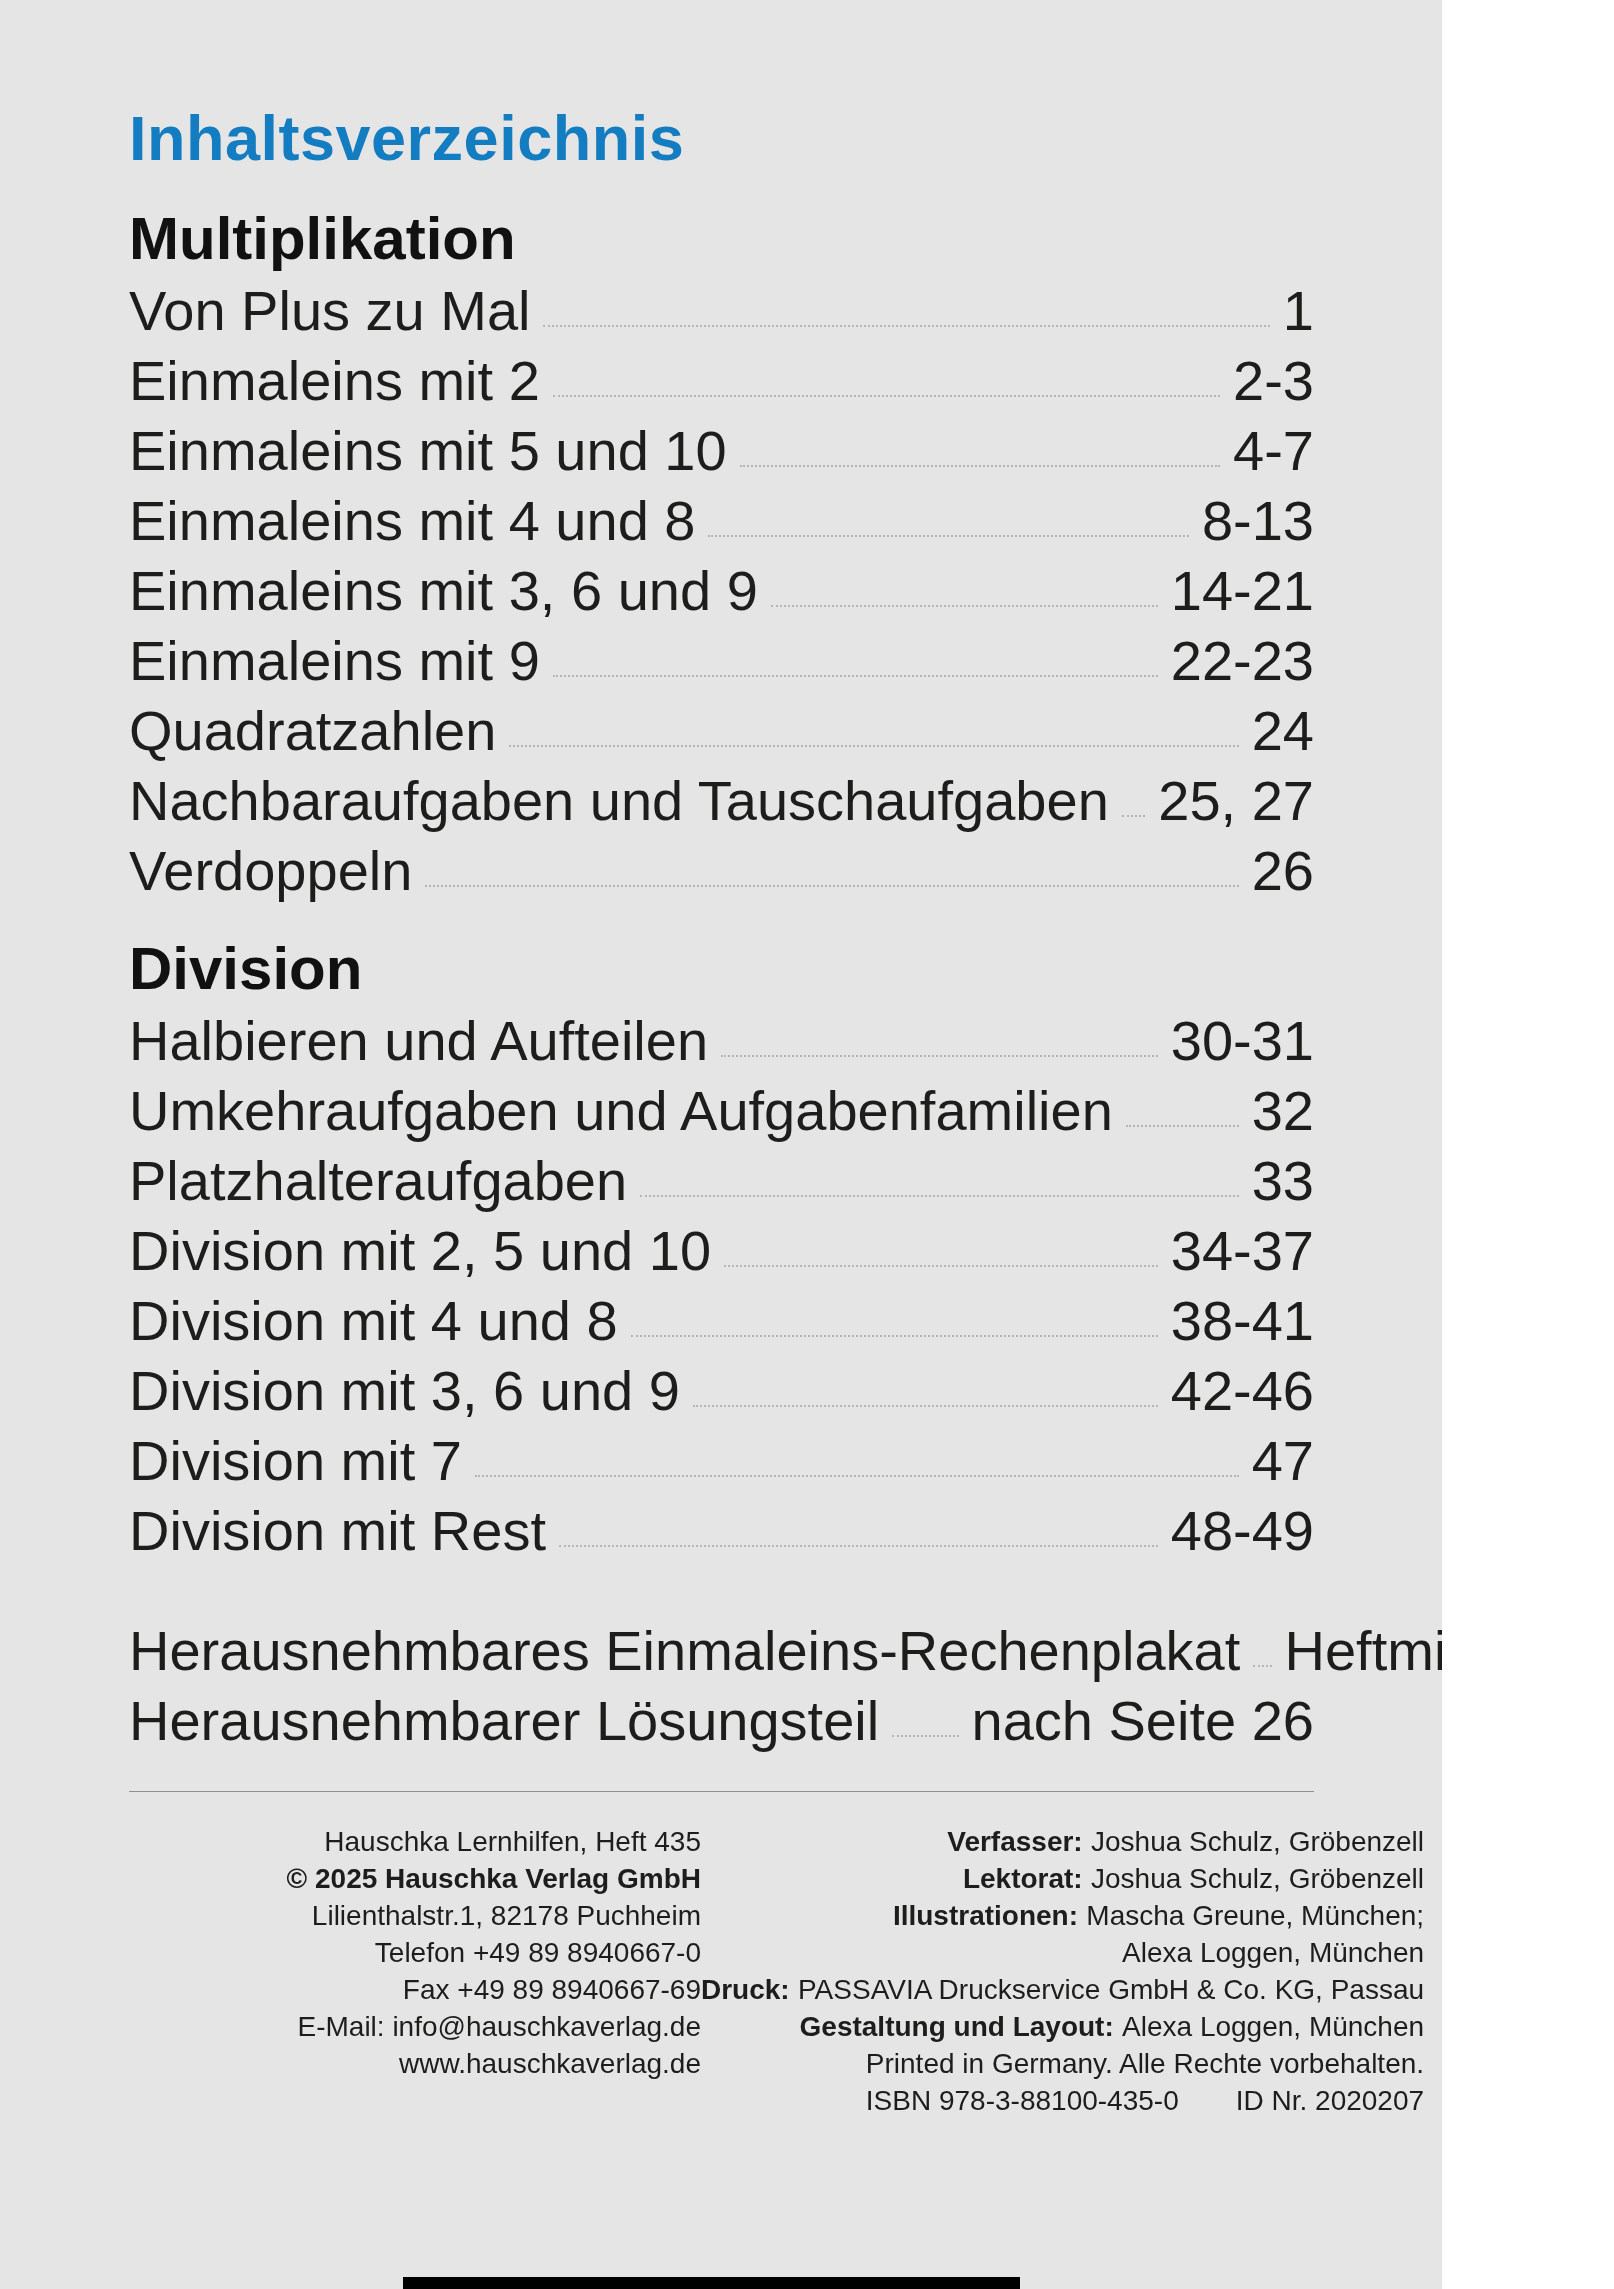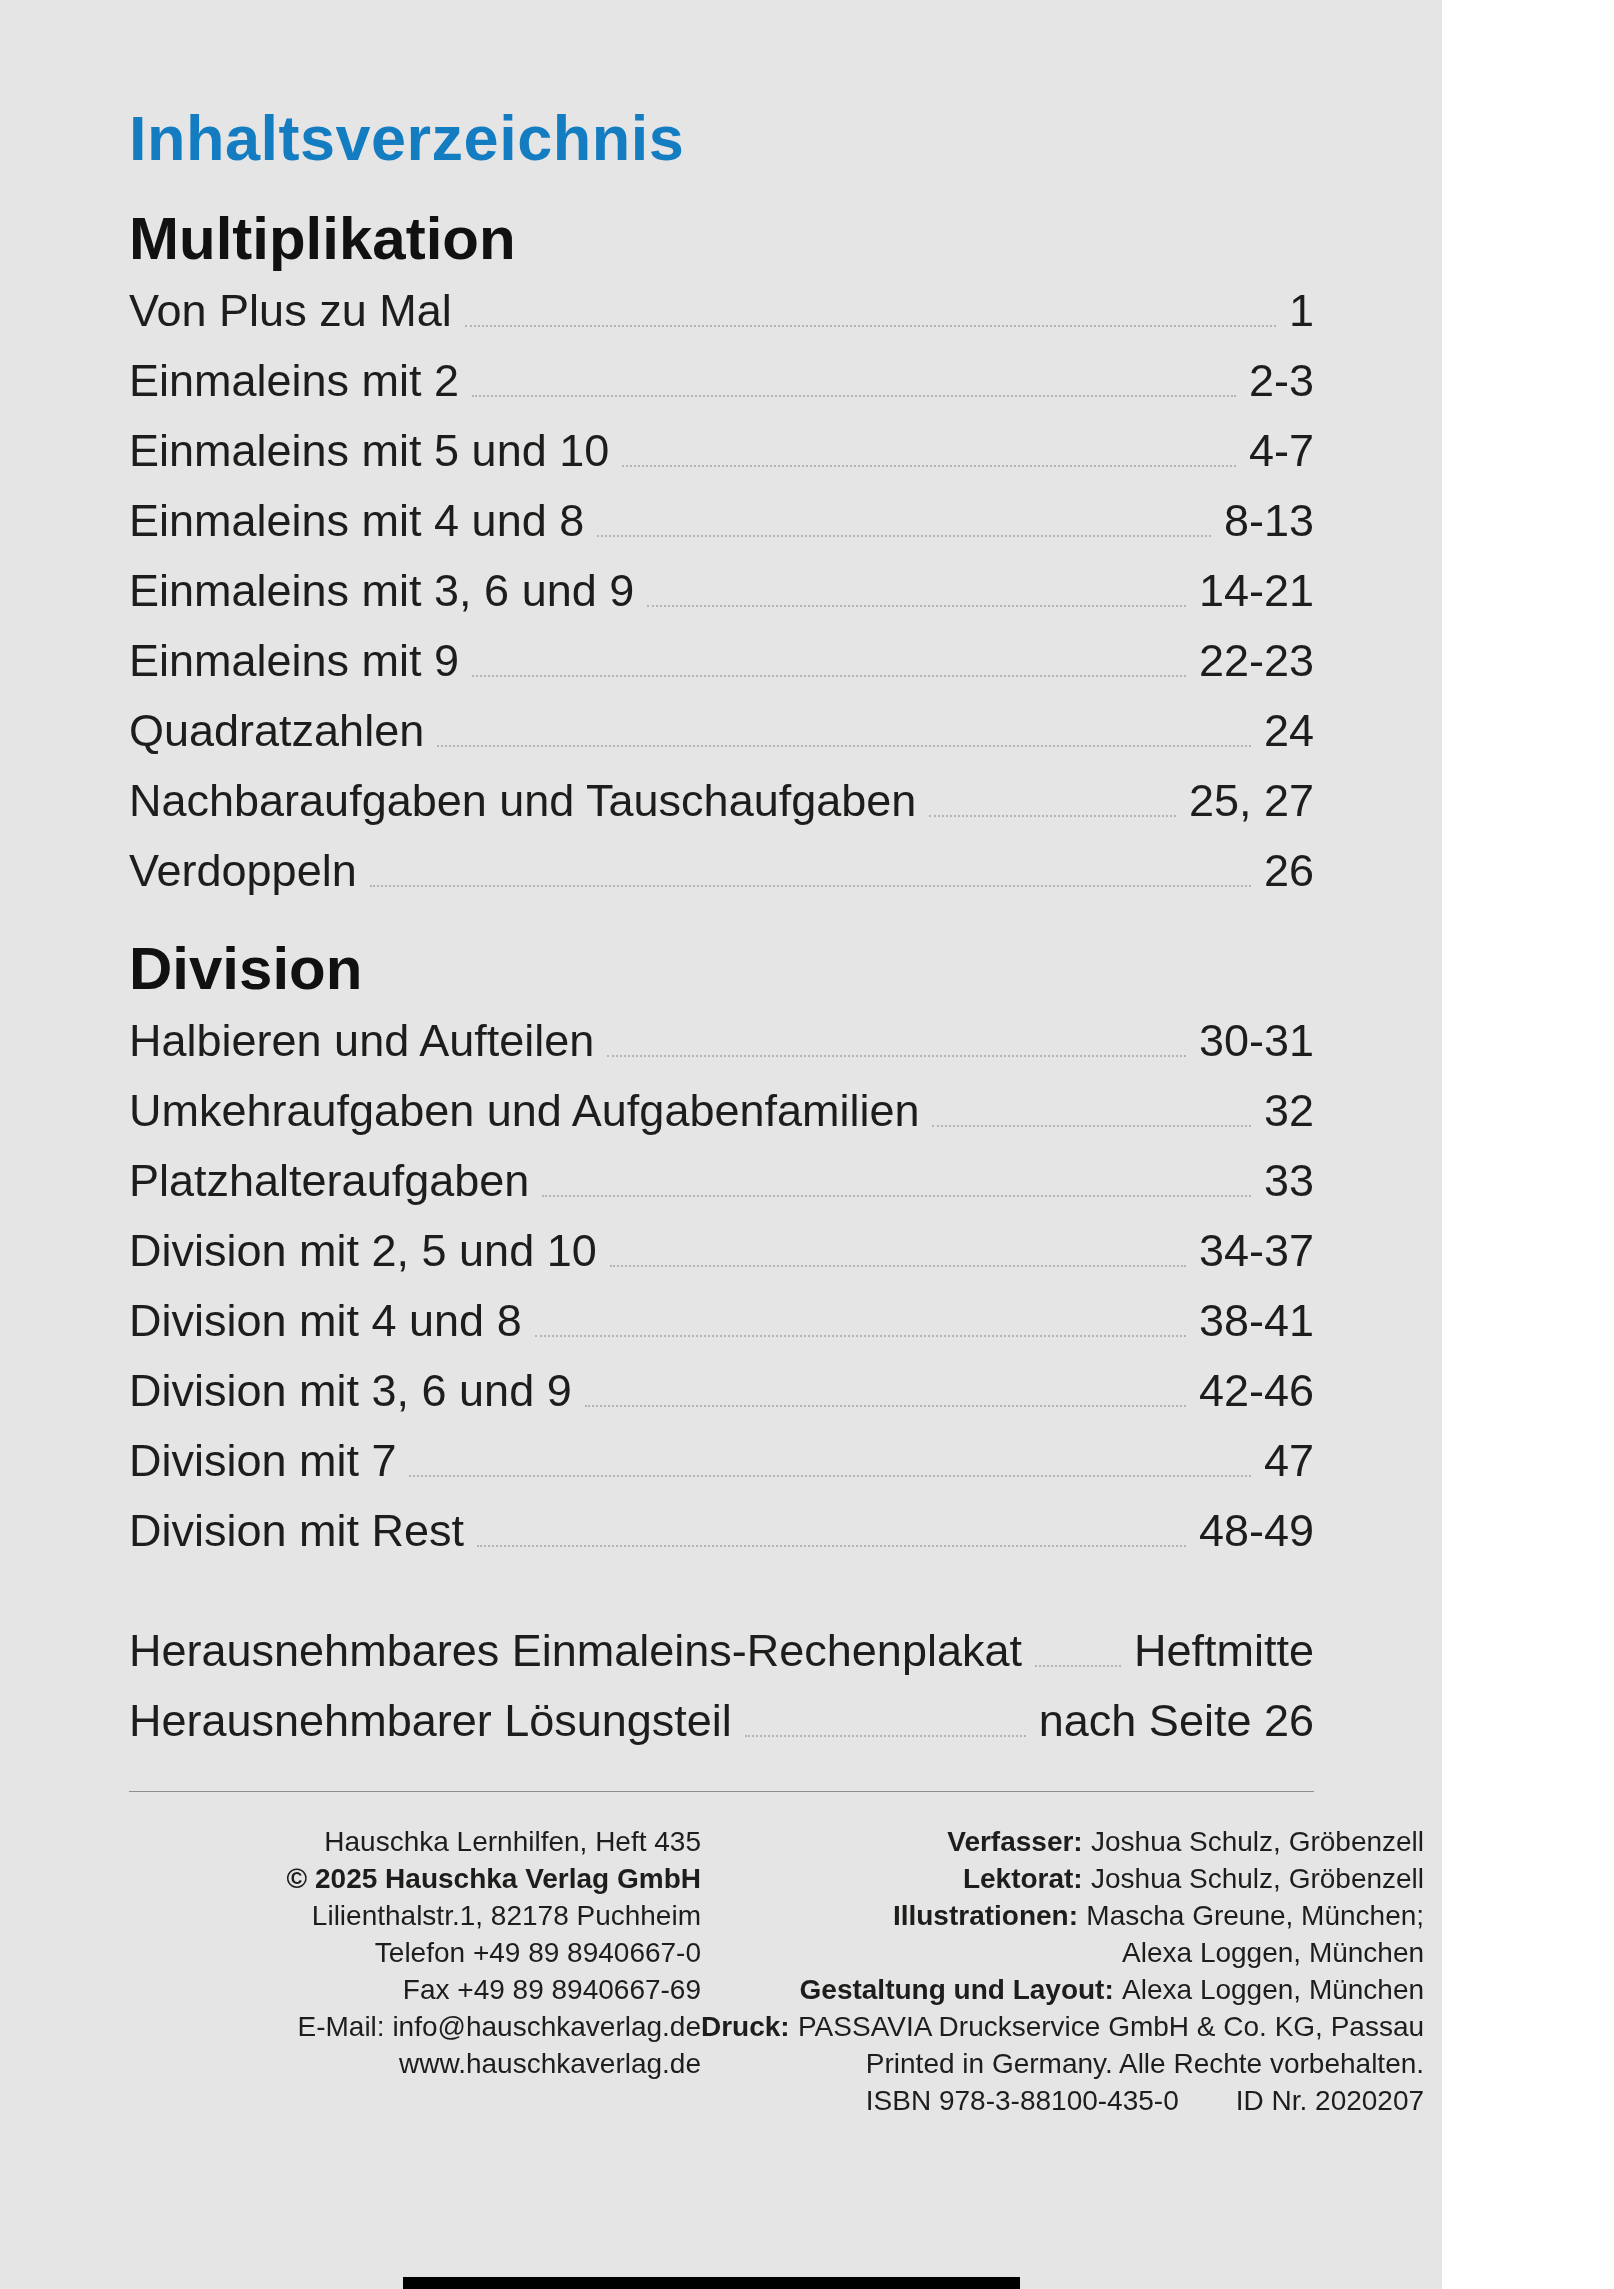--- a/index.html
+++ b/index.html
@@ -29,21 +29,21 @@
     font-size: 60px;
     line-height: 57px;
     font-weight: bold;
     margin: 0 0 9.2px 0;
     color: #111111;
   }
   .toc-section + .toc-section .section-heading { margin-top: 34px; }
   .toc-row {
     display: flex;
     align-items: flex-end;
-    font-size: 45px;
+    font-size: 56px;
     height: 70px;
     line-height: 70px;
     white-space: nowrap;
   }
   .toc-label { flex: 0 0 auto; padding-right: 7.4px; }
   .toc-leader {
     flex: 1 1 auto;
     align-self: flex-end;
     margin: 0 5.5px 19.4px 5.5px;
     border-bottom: 2.8px dotted #b5b5b3;
@@ -194,22 +194,22 @@
           <div class="footer-line">Telefon +49 89 8940667-0</div>
           <div class="footer-line">Fax +49 89 8940667-69</div>
           <div class="footer-line">E-Mail: info@hauschkaverlag.de</div>
           <div class="footer-line">www.hauschkaverlag.de</div>
         </div>
       <div class="footer-col footer-right" id="footer-right">
           <div class="footer-line"><span class="footer-label">Verfasser:</span><span class="footer-text">Joshua Schulz, Gröbenzell</span></div>
           <div class="footer-line"><span class="footer-label">Lektorat:</span><span class="footer-text">Joshua Schulz, Gröbenzell</span></div>
           <div class="footer-line"><span class="footer-label">Illustrationen:</span><span class="footer-text">Mascha Greune, München;</span></div>
           <div class="footer-line"><span class="footer-text">Alexa Loggen, München</span></div>
+          <div class="footer-line"><span class="footer-label">Druck:</span><span class="footer-text">PASSAVIA Druckservice GmbH &amp; Co. KG, Passau</span></div>
           <div class="footer-line"><span class="footer-label">Gestaltung und Layout:</span><span class="footer-text">Alexa Loggen, München</span></div>
-          <div class="footer-line"><span class="footer-label">Druck:</span><span class="footer-text">PASSAVIA Druckservice GmbH &amp; Co. KG, Passau</span></div>
           <div class="footer-line"><span class="footer-text">Printed in Germany. Alle Rechte vorbehalten.</span></div>
           <div class="footer-line"><span class="footer-text">ISBN 978-3-88100-435-0</span><span class="footer-id">ID Nr. 2020207</span></div>
         </div>
     </div>
   </div>
   <div class="bottom-bar"></div>
 </div>
 
 
 </body></html>

